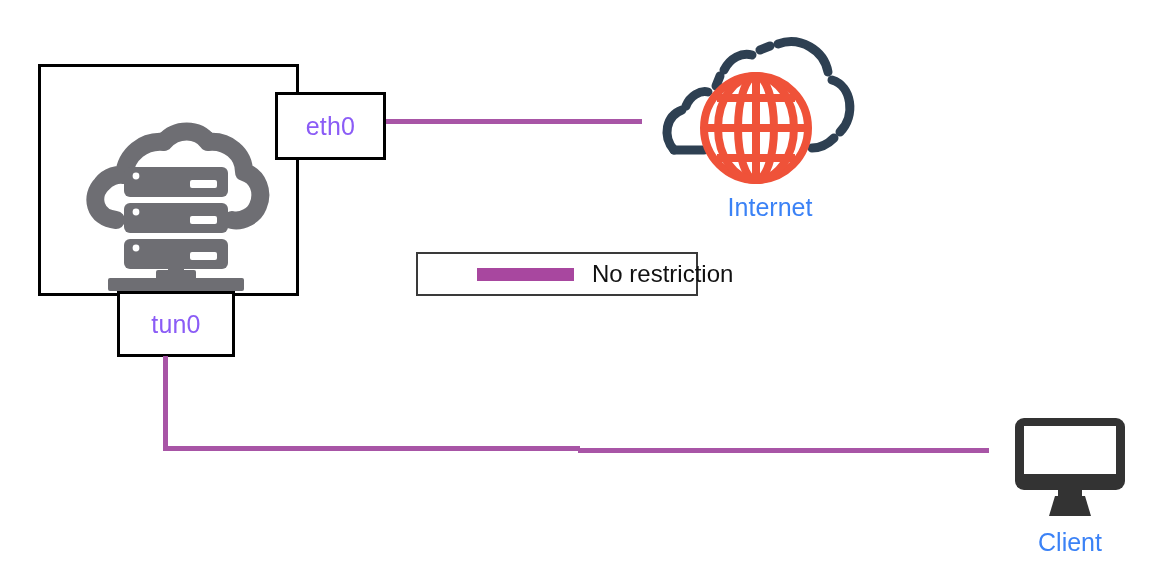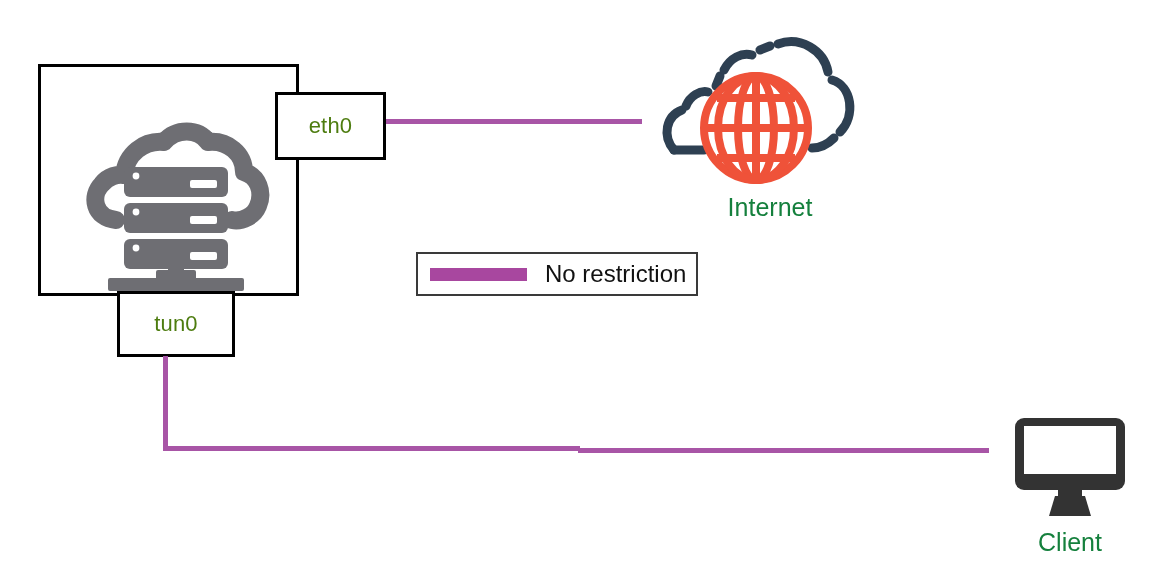--- a/index.html
+++ b/index.html
@@ -35,24 +35,24 @@
     position: absolute;
     box-sizing: border-box;
     border: 3px solid #000000;
     background: #ffffff;
     display: flex;
     align-items: center;
     justify-content: center;
     color: #000000;
   }
   .iface-label {
-    font-size: 22px;
+    font-size: 25px;
     line-height: 1;
     letter-spacing: 0.2px;
-    color: #4d7c0f;
+    color: #8b5cf6;
   }
   #eth0-box {
     left: 275px;
     top: 92px;
     width: 111px;
     height: 68px;
   }
   #tun0-box {
     left: 105px;
     top: 291px;
@@ -96,40 +96,41 @@
     position: absolute;
     left: 416px;
     top: 252px;
     width: 282px;
     height: 44px;
     box-sizing: border-box;
     border: 2px solid #3a3a3a;
     background: #ffffff;
     display: flex;
     align-items: center;
+    padding-left: 47px;
   }
   #legend-swatch {
     width: 97px;
     height: 13px;
     background: #a8479f;
     margin-left: 12px;
     flex: 0 0 auto;
   }
   #legend-text {
     margin-left: 18px;
     font-size: 24px;
     color: #111111;
     white-space: nowrap;
   }
 
   
   .node-label {
     position: absolute;
     font-size: 25px;
-    color: #15803d;
+    color: #3b82f6;
     text-align: center;
     white-space: nowrap;
   }
   #internet-label {
     left: 640px;
     top: 193px;
     width: 260px;
   }
   #client-label {
     left: 940px;

